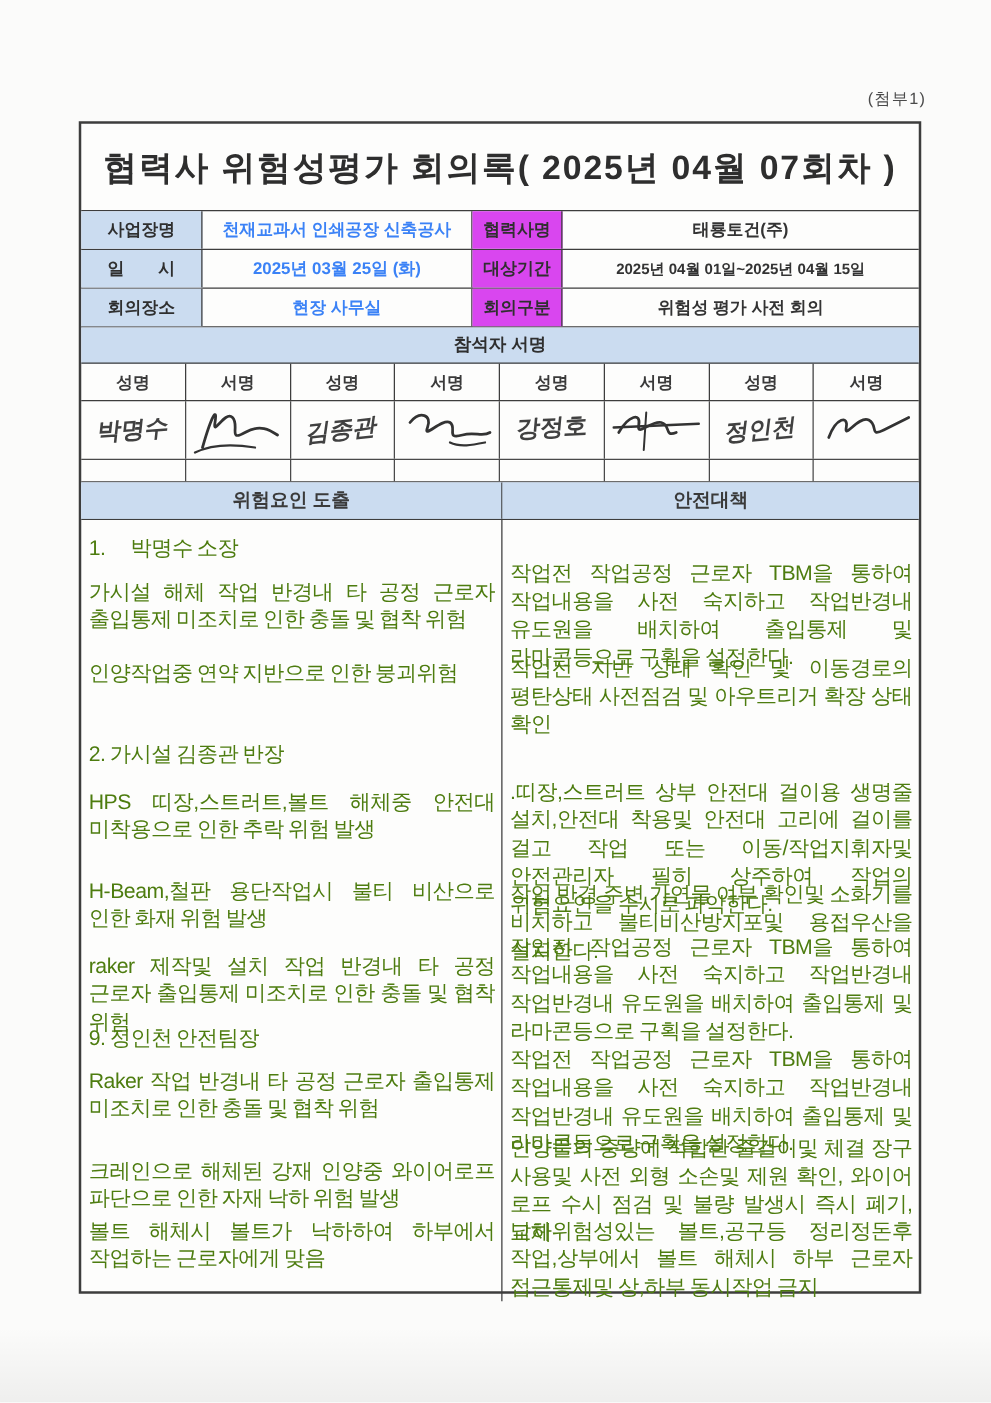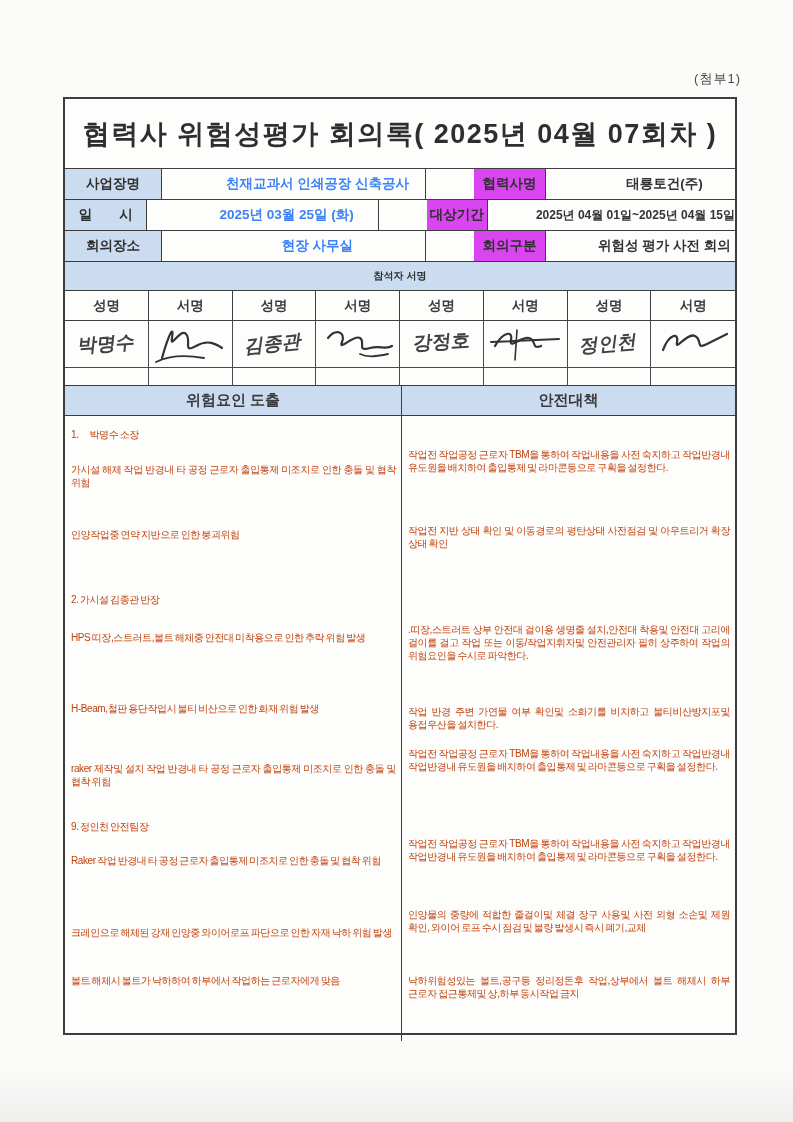--- a/index.html
+++ b/index.html
@@ -27,36 +27,36 @@
   }
   
   .title-row{
     height:69px;border-bottom:1.5px solid #3d3d3d;
     display:flex;align-items:center;justify-content:center;
   }
   .title-row span{
     font-size:27px;font-weight:700;color:#2e2e2e;letter-spacing:1.5px;
   }
   
-  .info-row{display:flex;height:30px;border-bottom:1.5px solid #3d3d3d;gap:48px;}
+  .info-row{display:flex;height:30px;border-bottom:1.5px solid #3d3d3d;}
   .cell{
     box-sizing:border-box;display:flex;align-items:center;justify-content:center;
     border-right:1.5px solid #3d3d3d;font-size:13.5px;white-space:pre;
   }
   .cell:last-child{border-right:none;}
   .lbl{width:97px;background:#cbdcf0;font-weight:700;color:#2f2f2f;}
   .val1{width:216px;font-weight:600;color:#3b82f6;}
   .lbl2{width:72px;background:#d946ef;font-weight:700;color:#2f2f2f;}
   .val2{flex:1;font-weight:600;color:#333;}
   .val-sm{font-size:12px;}
   
   .bar{
     height:28px;background:#cbdcf0;border-bottom:1.5px solid #3d3d3d;
     display:flex;align-items:center;justify-content:center;
-    font-size:10px;font-weight:700;color:#2f2f2f;
+    font-size:14px;font-weight:700;color:#2f2f2f;
   }
   .att-head{display:flex;height:29px;border-bottom:1.5px solid #3d3d3d;}
   .att-head .cell{width:84.25px;font-weight:700;}
   .sig-row{display:flex;height:46px;border-bottom:1px solid #4a4a4a;}
   .sig-cell{
     width:84.25px;box-sizing:border-box;border-right:1px solid #4a4a4a;
     display:flex;align-items:center;justify-content:center;overflow:hidden;
   }
   .sig-cell:last-child{border-right:none;}
   .hand{
@@ -75,21 +75,21 @@
   .section-bar .half{width:337px;}
   .section-bar .half:first-child{border-right:1.5px solid #3d3d3d;}
   .section-bar .half:last-child{flex:1;border-right:none;}
   
   .content{position:relative;height:625px;display:flex;}
   .col{position:relative;box-sizing:border-box;width:337px;}
   .col.left{border-right:1.5px solid #3d3d3d;}
   .col.right{flex:1;}
   .block{
     position:absolute;left:6px;right:5px;
-    font-size:10px;line-height:1.32;color:#c2410c;
+    font-size:17px;line-height:1.32;color:#4d7c0f;
     text-align:justify;word-break:keep-all;
     letter-spacing:-0.4px;word-spacing:-1px;
   }
   .block.heading{text-align:left;white-space:pre;}
 </style>
 </head>
 <body>
 
 <div class="page">
 

